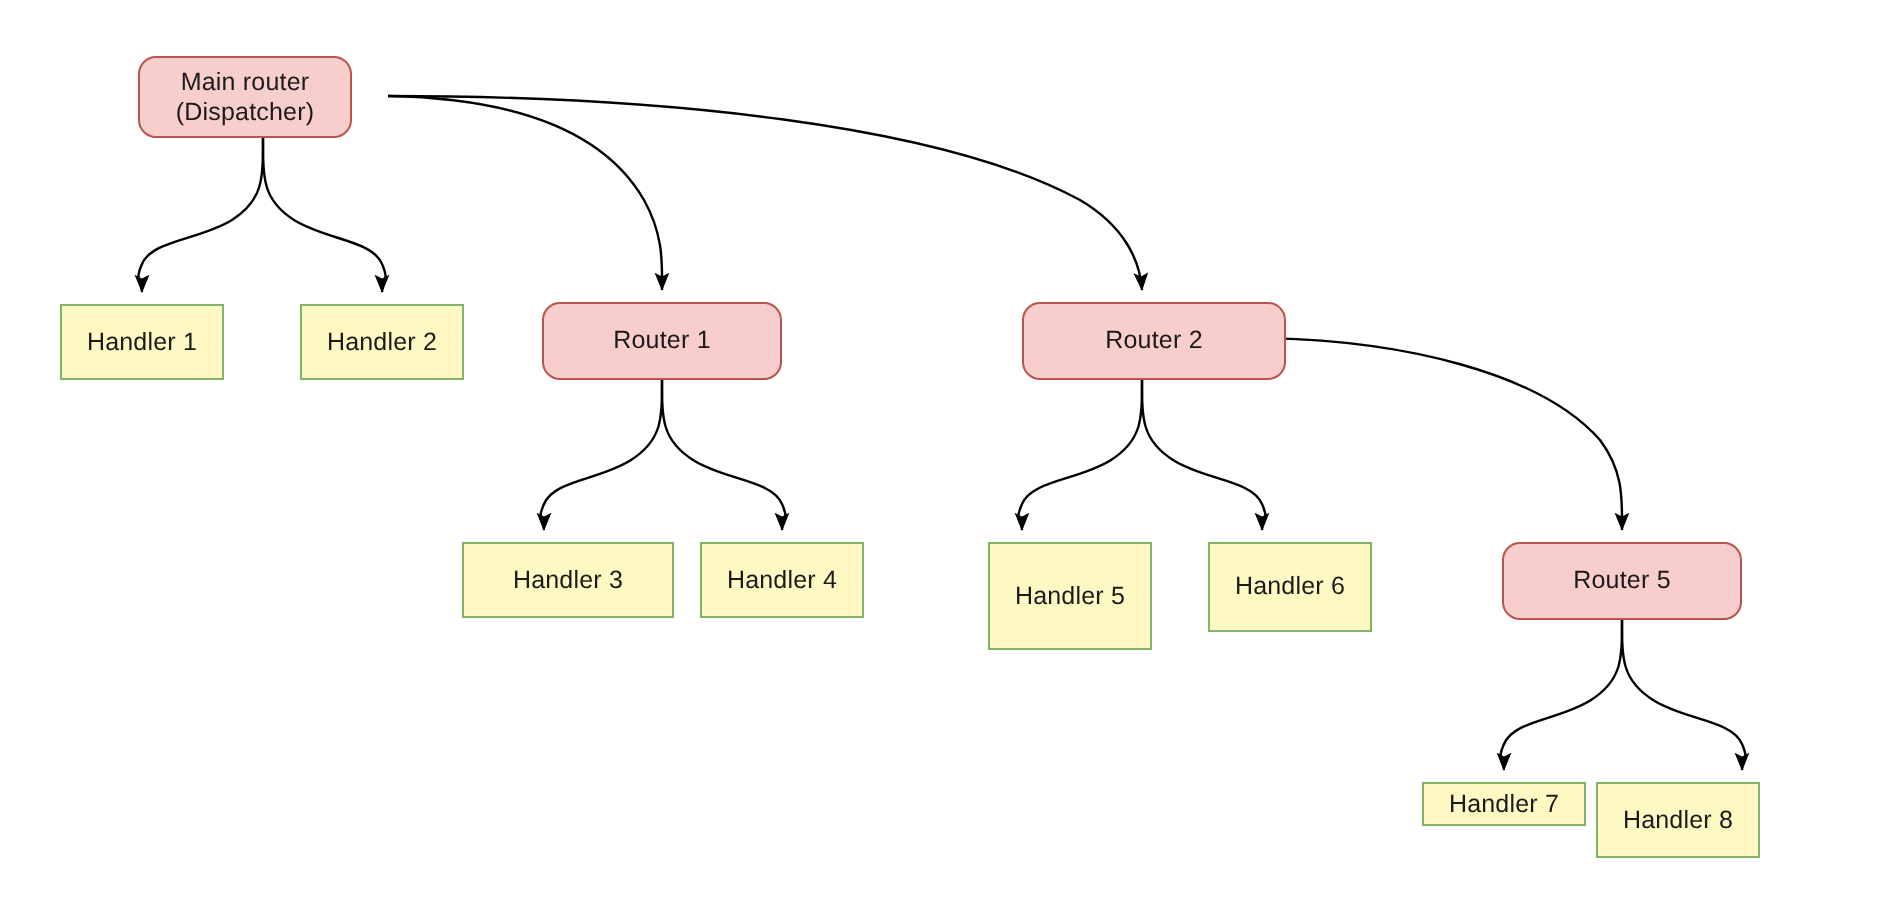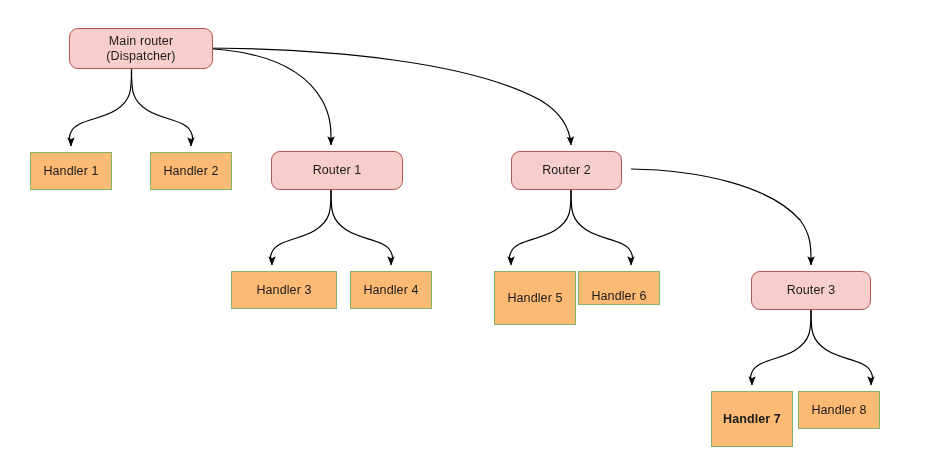--- a/index.html
+++ b/index.html
@@ -37,21 +37,21 @@
     letter-spacing: 0.1px;
     white-space: pre-line;
     z-index: 2;
   }
   .node-router {
     background: #f8cecc;
     border: 1px solid #b85450;
     border-radius: 9px;
   }
   .node-handler {
-    background: #fdba74;
+    background: #fef9c3;
     border: 1px solid #82b366;
     border-radius: 0;
   }
   .node-label {
     display: block;
     white-space: pre-line;
   }
 </style>
 </head>
 <body>
@@ -81,62 +81,62 @@
 
     <path d="M571,190 C571,210 571,220 586.5,230 C602,240 626,240 631,252 C635,261 631,260 631,265" fill="none" stroke="#000000" stroke-width="1.2" marker-end="url(#arrowhead)"></path>
 
     <path d="M631,169 C700,170 770,186 800,220 C812,236 811,250 811,265" fill="none" stroke="#000000" stroke-width="1.2" marker-end="url(#arrowhead)"></path>
 
     <path d="M811,310 C811,330 811,340 795.5,350 C780,360 757,360 752,372 C748,381 752,380 752,385" fill="none" stroke="#000000" stroke-width="1.2" marker-end="url(#arrowhead)"></path>
 
     <path d="M811,310 C811,330 811,340 826.5,350 C842,360 866,360 871,372 C875,381 871,380 871,385" fill="none" stroke="#000000" stroke-width="1.2" marker-end="url(#arrowhead)"></path>
   </svg>
 
-  <div class="node node-router" style="left:69px; top:28px; width:144px; height:41px;">
+  <div class="node node-router" style="left:69px; top:28px; width:107px; height:41px;">
     <span class="node-label">Main router
 (Dispatcher)</span>
   </div>
 
   <div class="node node-handler" style="left:30px; top:152px; width:82px; height:38px;">
     <span class="node-label">Handler 1</span>
   </div>
 
   <div class="node node-handler" style="left:150px; top:152px; width:82px; height:38px;">
     <span class="node-label">Handler 2</span>
   </div>
 
-  <div class="node node-router" style="left:271px; top:151px; width:132px; height:39px;">
+  <div class="node node-router" style="left:271px; top:151px; width:120px; height:39px;">
     <span class="node-label">Router 1</span>
   </div>
 
-  <div class="node node-router" style="left:511px; top:151px; width:111px; height:39px;">
+  <div class="node node-router" style="left:511px; top:151px; width:132px; height:39px;">
     <span class="node-label">Router 2</span>
   </div>
 
   <div class="node node-handler" style="left:231px; top:271px; width:106px; height:38px;">
     <span class="node-label">Handler 3</span>
   </div>
 
   <div class="node node-handler" style="left:350px; top:271px; width:82px; height:38px;text-align:right;">
     <span class="node-label">Handler 4</span>
   </div>
 
   <div class="node node-handler" style="left:494px; top:271px; width:82px; height:54px;">
     <span class="node-label">Handler 5</span>
   </div>
 
-  <div class="node node-handler" style="left:578px; top:271px; width:82px; height:34px;align-items:flex-end;">
+  <div class="node node-handler" style="left:604px; top:271px; width:82px; height:45px;">
     <span class="node-label">Handler 6</span>
   </div>
 
   <div class="node node-router" style="left:751px; top:271px; width:120px; height:39px;">
-    <span class="node-label">Router 3</span>
+    <span class="node-label">Router 5</span>
   </div>
 
-  <div class="node node-handler" style="left:711px; top:391px; width:82px; height:56px;font-weight:bold;">
+  <div class="node node-handler" style="left:711px; top:391px; width:82px; height:22px;">
     <span class="node-label">Handler 7</span>
   </div>
 
   <div class="node node-handler" style="left:798px; top:391px; width:82px; height:38px;">
     <span class="node-label">Handler 8</span>
   </div>
 
 </div>
 
 </body></html>

